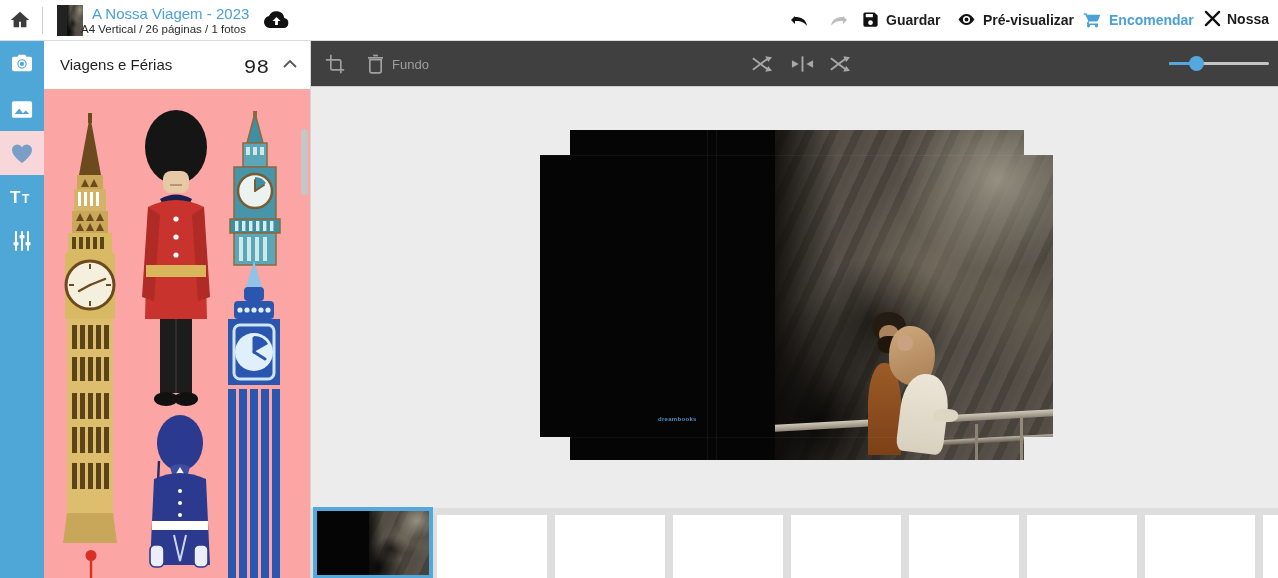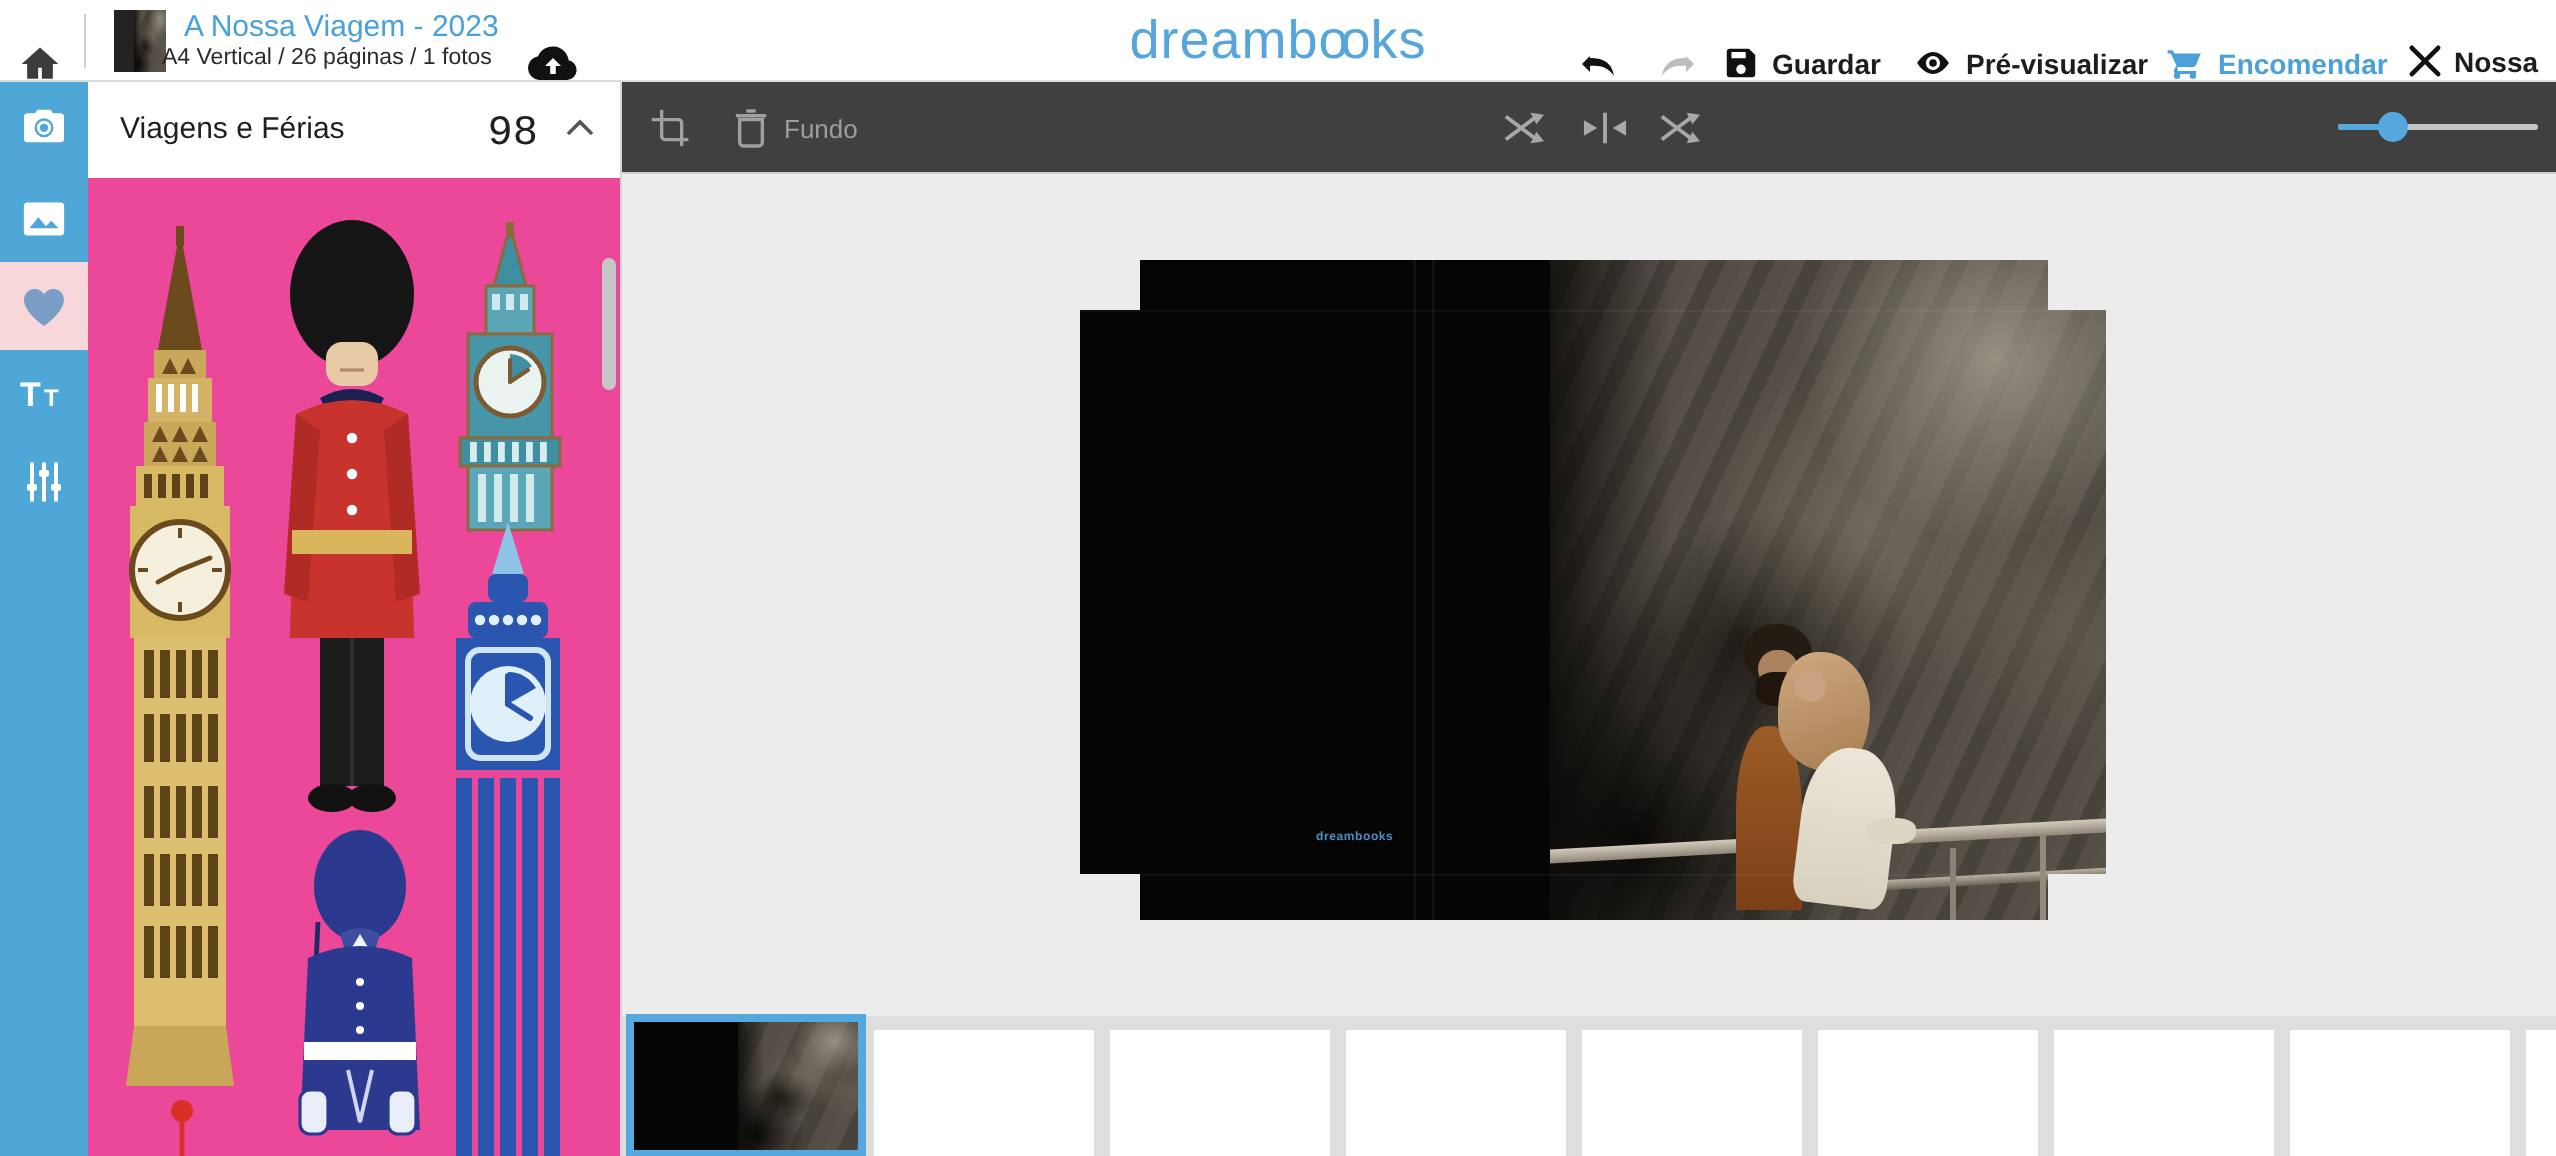--- a/index.html
+++ b/index.html
@@ -1,21 +1,21 @@
 <!DOCTYPE html>
 <html><head>
 <meta charset="utf-8">
 <style>
   * { margin:0; padding:0; box-sizing:border-box; }
   html,body { width:1278px; height:578px; overflow:hidden; font-family:"Liberation Sans", sans-serif; }
   #app { position:absolute; width:1278px; height:578px; background:#ececec; }
 
   
   #header { position:absolute; left:0; top:0; width:1278px; height:41px; background:#fff; border-bottom:1px solid #dcdcdc; z-index:30; }
-  .hbtn { position:absolute; display:flex; align-items:center; gap:6px; cursor:pointer;margin-top:12px; }
+  .hbtn { position:absolute; display:flex; align-items:center; gap:6px; cursor:pointer; }
   .hbtn span { font-size:14px; font-weight:700; color:#1d1d1d; }
   #home-btn { left:9px; top:9px; }
   #header-divider { position:absolute; left:42px; top:7px; width:1px; height:27px; background:#cfcfcf; }
   #proj-thumb { position:absolute; left:57px; top:5px; width:26px; height:31px; background:#222; overflow:hidden; }
   #proj-thumb .cover-photo { position:absolute; left:40%; top:0; width:60%; height:100%; }
   #proj-title { position:absolute; left:92px; top:5px; font-size:15px; font-weight:500; color:#4aa0d8; }
   #proj-subtitle { position:absolute; left:81px; top:23px; font-size:11.5px; color:#2b2b2b; }
   #cloud-btn { left:262px; top:9px; }
   #logo { position:absolute; left:0; right:0; top:5px; text-align:center; font-size:27px; font-weight:500; color:#56a5dc; letter-spacing:.5px; }
   .logo-oo { letter-spacing:-4px; margin-right:4px; }
@@ -26,21 +26,21 @@
   #order-btn { left:1082px; top:10px; }
   #order-btn span { color:#4aa0d8; }
   #close-btn { left:1204px; top:10px; }
 
   
   #sidebar { position:absolute; left:0; top:41px; width:44px; height:537px; background:#4fa7d7; z-index:25; }
   .side-item { position:absolute; left:0; width:44px; height:44px; display:flex; align-items:center; justify-content:center; cursor:pointer; }
   .side-item.selected { background:#f8d7db; }
 
   
-  #panel { position:absolute; left:44px; top:41px; width:267px; height:537px; background:#ec4899; overflow:hidden; z-index:20; }
+  #panel { position:absolute; left:44px; top:41px; width:267px; height:537px; background:#fca5a5; overflow:hidden; z-index:20; }
   #panel-divider { position:absolute; left:310px; top:41px; width:1px; height:537px; background:#d6d6d6; z-index:21; }
   #cat-row { position:absolute; left:0; top:0; width:267px; height:48px; background:#fff; cursor:pointer; }
   #cat-label { position:absolute; left:16px; top:15px; font-size:15px; color:#1f1f1f; }
   #cat-count { position:absolute; right:42px; top:15px; font-size:21px; color:#1f1f1f;font-family:Liberation Mono, monospace; }
   #cat-chevron { position:absolute; right:14px; top:18px; }
   .sticker { position:absolute; cursor:pointer; }
   #panel-scrollbar { position:absolute; right:3px; top:88px; width:7px; height:66px; background:#c6c6c6; border-radius:4px; }
 
   
   #canvas-toolbar { position:absolute; left:311px; top:41px; width:967px; height:46px; background:#404040; border-bottom:1px solid #cfcfcf; z-index:15; }
@@ -117,21 +117,20 @@
       </div>
     <div id="proj-title">A Nossa Viagem - 2023</div>
     <div id="proj-subtitle">A4 Vertical / 26 páginas / 1 fotos</div>
     <div class="hbtn" id="cloud-btn">
       <svg width="28" height="22" viewBox="0 0 28 22">
         <path d="M22.3 9.1A8 8 0 0 0 7 7.1 6 6 0 0 0 7.5 19h14a5 5 0 0 0 .8-9.9z" fill="#111"></path>
         <path d="M14.5 8l-4 4h2.6v4h2.8v-4h2.6z" fill="#fff"></path>
       </svg>
     </div>
 
-    <div id="logo"><span>dreamb</span><span class="logo-oo">oo</span><span>ks</span></div>
 
     <div class="hbtn" id="undo-btn">
       <svg width="24" height="22" viewBox="0 0 24 22">
         <path d="M7 7 3 11l4 4v-3c5-.5 9 .5 12 5-1-7-6-9-12-9z" fill="#111"></path>
       </svg>
     </div>
     <div class="hbtn" id="redo-btn">
       <svg width="24" height="22" viewBox="0 0 24 22">
         <path d="m17 7 4 4-4 4v-3c-5-.5-9 .5-12 5 1-7 6-9 12-9z" fill="#bdbdbd"></path>
       </svg>

